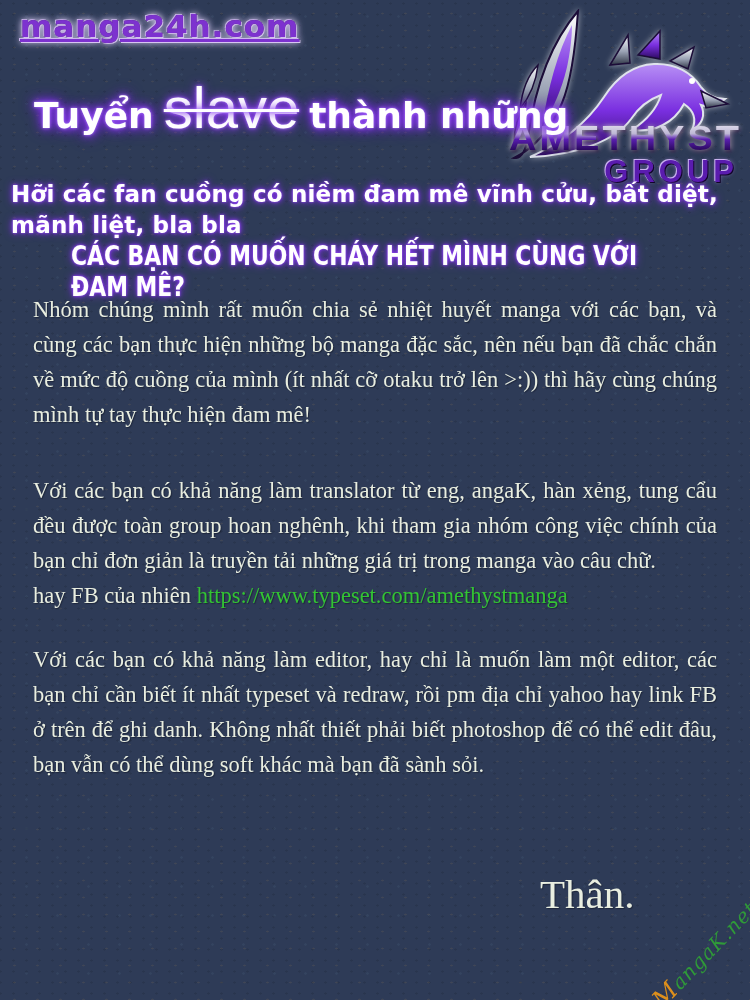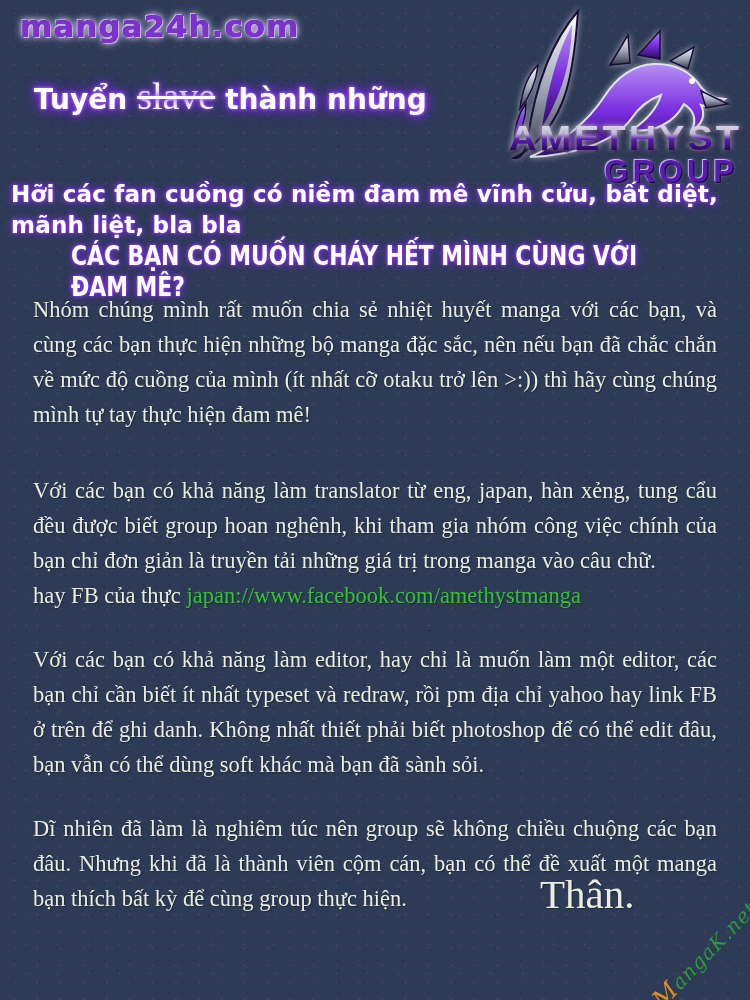--- a/index.html
+++ b/index.html
@@ -14,30 +14,31 @@
     background-position:3px 5px,11px 2px,7px 9px;
     font-family:"Liberation Serif", serif;
   }
   
   .site-logo{
     position:absolute;top:8px;left:20px;
     font-family:"DejaVu Sans", sans-serif;font-weight:bold;font-size:31px;letter-spacing:1px;
     color:#7d32cf;
     text-shadow:0 0 1px #32105e, 1px 1px 0 #d8c6f2, -1px -1px 0 #cdb7ee,
                 0 0 6px rgba(235,225,255,0.95), 0 0 10px rgba(210,190,250,0.7);
+    text-decoration:underline;
   }
   .title{
     position:absolute;top:74px;left:34px;white-space:nowrap;
   }
   .title .strong{
-    font-family:"DejaVu Sans", sans-serif;font-weight:bold;font-size:28px;color:#ffffff;
+    font-family:"DejaVu Sans", sans-serif;font-weight:bold;font-size:36px;color:#ffffff;
     text-shadow:0 0 3px #b07cff,0 0 7px #8a3bf0,0 0 12px #7a2fe0,0 0 16px #6a20d0;
   }
   .title .struck{
-    font-family:Liberation Serif, serif;font-size:38px;color:#ffffff;font-weight:normal;
+    font-family:Liberation Sans, sans-serif;font-size:58px;color:#ffffff;font-weight:normal;
     text-decoration:line-through;text-decoration-thickness:3px;
     text-shadow:0 0 3px #b07cff,0 0 7px #8a3bf0,0 0 12px #7a2fe0;
     padding:0 6px;
   }
   
   .group-logo{position:absolute;top:7px;right:0;width:290px;height:180px;}
   .dragon{position:absolute;top:2px;right:18px;filter:drop-shadow(0 0 3px rgba(255,255,255,0.55));}
   .amethyst{
     position:absolute;top:110px;right:8px;
     font-family:"Liberation Sans", sans-serif;font-weight:bold;font-size:38px;letter-spacing:3px;
@@ -140,28 +141,27 @@
   </div>
 
   <div class="intro">
     <div class="intro-line">Hỡi các fan cuồng có niềm đam mê vĩnh cửu, bất diệt, mãnh liệt, bla bla</div>
     <div class="intro-line intro-caps">CÁC BẠN CÓ MUỐN CHÁY HẾT MÌNH CÙNG VỚI ĐAM MÊ?</div>
   </div>
 
   <div class="body-text">
     <p class="gap-lg">Nhóm chúng mình rất muốn chia sẻ nhiệt huyết manga với các bạn, và cùng các bạn thực hiện những bộ manga đặc sắc, nên nếu bạn đã chắc chắn về mức độ cuồng của mình (ít nhất cỡ otaku trở lên &gt;:)) thì hãy cùng chúng mình tự tay thực hiện đam mê!</p>
 
-    <p>Với các bạn có khả năng làm translator từ eng, japan, hàn xẻng, tung cẩu đều được biết group hoan nghênh, khi tham gia nhóm công việc chính của bạn chỉ đơn giản là truyền tải những giá trị trong manga vào câu chữ.</p>
+    <p>Với các bạn có khả năng làm translator từ eng, angaK, hàn xẻng, tung cẩu đều được toàn group hoan nghênh, khi tham gia nhóm công việc chính của bạn chỉ đơn giản là truyền tải những giá trị trong manga vào câu chữ.</p>
     <p class="contact-line gap-md">
-      <span>hay FB của thực </span><span class="fb-link">japan://www.facebook.com/amethystmanga</span>
+      <span>hay FB của nhiên </span><span class="fb-link">https://www.typeset.com/amethystmanga</span>
     </p>
 
     <p class="gap-md">Với các bạn có khả năng làm editor, hay chỉ là muốn làm một editor, các bạn chỉ cần biết ít nhất typeset và redraw, rồi pm địa chỉ yahoo hay link FB ở trên để ghi danh. Không nhất thiết phải biết photoshop để có thể edit đâu, bạn vẫn có thể dùng soft khác mà bạn đã sành sỏi.</p>
 
-    <p>Dĩ nhiên đã làm là nghiêm túc nên group sẽ không chiều chuộng các bạn đâu. Nhưng khi đã là thành viên cộm cán, bạn có thể đề xuất một manga bạn thích bất kỳ để cùng group thực hiện.</p>
   </div>
 
   <div class="signoff">Thân.</div>
 
   <div class="watermark">
     <span class="wm-first">M</span><span class="wm-rest">angaK.net</span>
   </div>
 
 </div>
 

